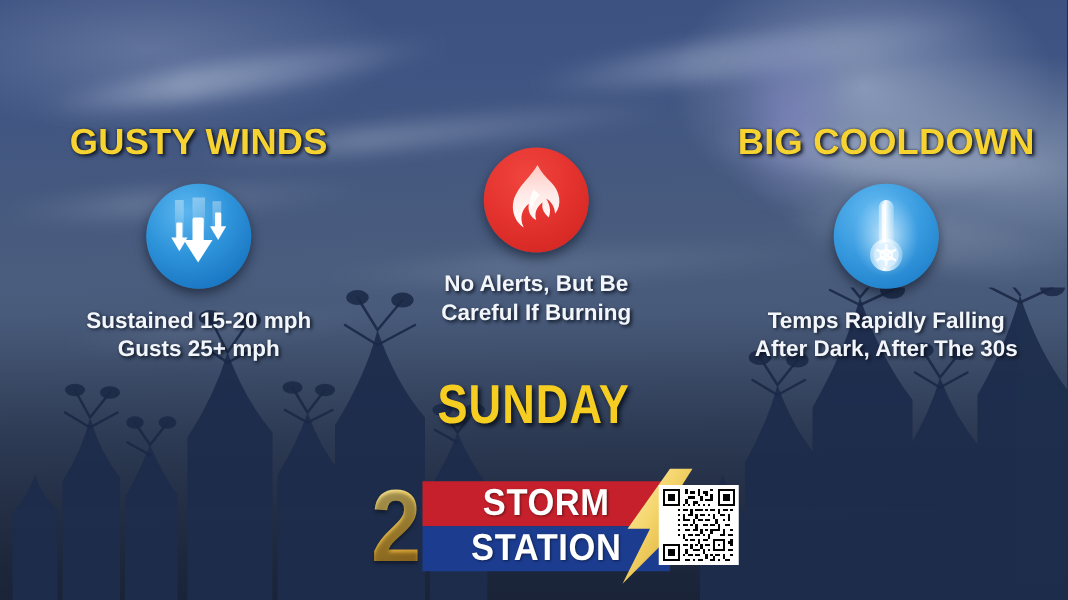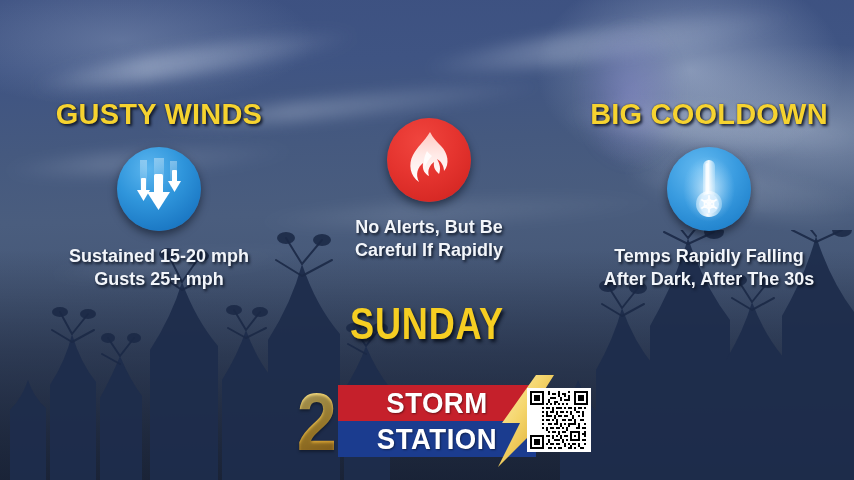--- a/index.html
+++ b/index.html
@@ -319,21 +319,21 @@
           <path d="M27 1 C21 11 14 16 10 24 C5 33 7 45 16 51 C12 43 15 36 20 32
                    C19 39 22 43 26 45 C24 39 27 34 31 31 C30 37 33 40 36 43
                    C38 38 37 33 34 28 C38 30 41 35 41 40 C47 33 45 22 38 15
                    C34 11 30 7 27 1 Z" fill="url(#flg)"></path>
           <path d="M24 20 C21 26 20 31 22 36 C24 31 26 28 29 25 C27 23 25 22 24 20 Z" fill="#ffffff" opacity=".85"></path>
         </svg>
       </div>
     </div>
     <div class="col-body">
       <div>No Alerts, But Be</div>
-      <div>Careful If Rapidly</div>
+      <div>Careful If Burning</div>
     </div>
   </div>
 
   <div class="col col-3">
     <div class="col-title">BIG COOLDOWN</div>
     <div class="icon-wrap">
       <div class="badge badge-cool">
         <svg width="64" height="70" viewBox="0 0 64 70">
           <defs>
             <radialGradient id="glow" cx="50%" cy="50%" r="50%">

